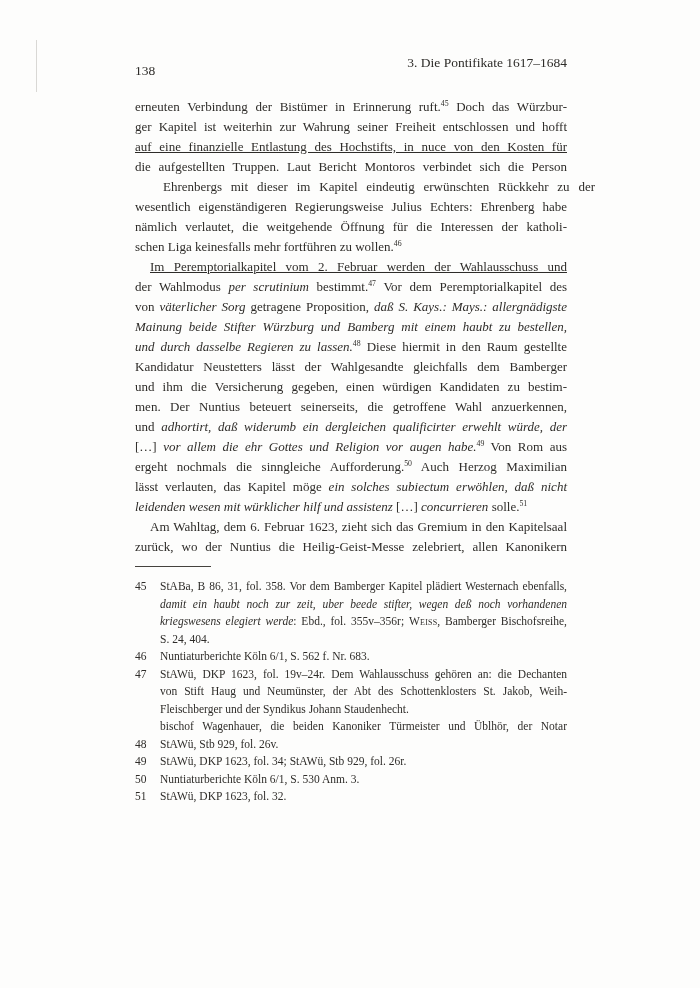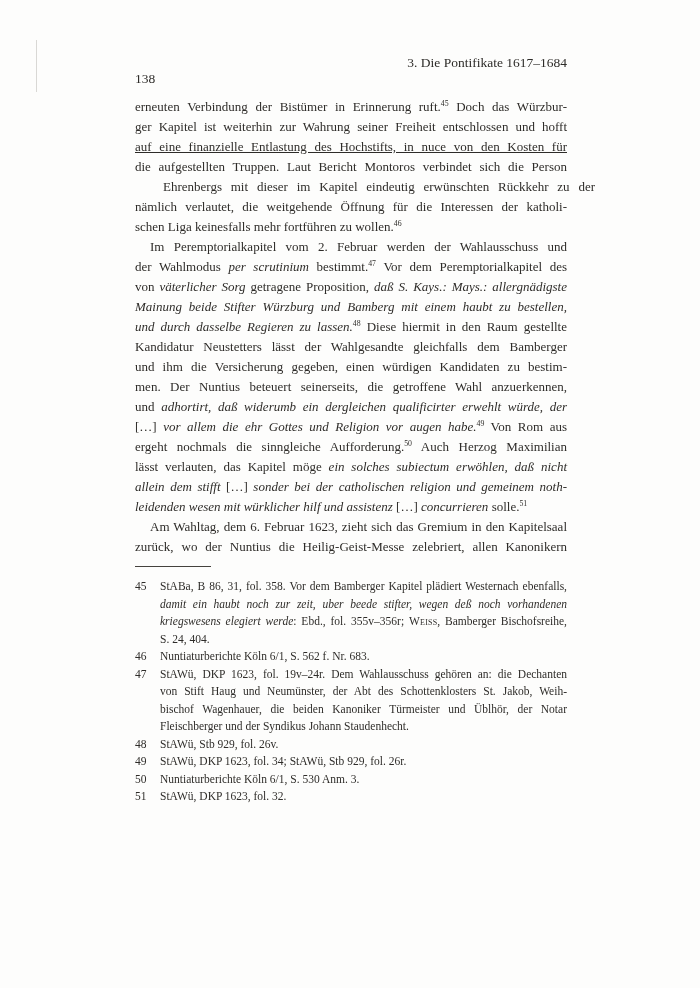--- a/index.html
+++ b/index.html
@@ -15,21 +15,21 @@
     overflow:hidden;
   }
   .scan-artifact {
     position:absolute; left:36px; top:40px;
     width:1px; height:52px; background:#d9d8d5;
   }
   .pagehead {
     position:relative; height:17px; margin-bottom:26px;
     font-size:13.5px; line-height:17px;
   }
-  .pagenum { position:absolute; left:0; top:16px; }
+  .pagenum { position:absolute; left:0; top:8px; }
   .runtitle { display:block; text-align:right; }
   .para { }
   .lw { height:20px; line-height:20px; font-size:13px; }
   .ln { display:inline-block; white-space:nowrap; transform-origin:left center; }
   .ln.ind { margin-left:15px; }
   .fnref {
     font-size:0.6em; line-height:0;
     vertical-align:baseline; position:relative; top:-0.62em;
   }
   .sc { font-variant:small-caps; letter-spacing:0.2px; }
@@ -53,37 +53,37 @@
     <span class="runtitle">3. Die Pontifikate 1617–1684</span>
   </div>
 
   <div id="body-text">
       <div class="para">
         <div class="lw just"><span class="ln" style="word-spacing: 4.37326px;"><span>erneuten Verbindung der Bistümer in Erinnerung ruft.</span><sup class="fnref">45</sup><span> Doch das Würzbur-</span></span></div>
         <div class="lw just"><span class="ln" style="word-spacing: 3.78437px;"><span>ger Kapitel ist weiterhin zur Wahrung seiner Freiheit entschlossen und hofft</span></span></div>
         <div class="lw just"><span class="ln" style="word-spacing: 4.41761px; text-decoration: underline;"><span>auf eine finanzielle Entlastung des Hochstifts, in nuce von den Kosten für</span></span></div>
         <div class="lw just"><span class="ln" style="word-spacing: 4.43229px;"><span>die aufgestellten Truppen. Laut Bericht Montoros verbindet sich die Person</span></span></div>
         <div class="lw just"><span class="ln" style="word-spacing: 5.54861px; margin-left: 28px;"><span>Ehrenbergs mit dieser im Kapitel eindeutig erwünschten Rückkehr zu der</span></span></div>
+        <div class="lw just"><span class="ln" style="word-spacing: 4.77344px;"><span>wesentlich eigenständigeren Regierungsweise Julius Echters: Ehrenberg habe</span></span></div>
         <div class="lw just"><span class="ln" style="word-spacing: 5.10938px;"><span>nämlich verlautet, die weitgehende Öffnung für die Interessen der katholi-</span></span></div>
         <div class="lw"><span class="ln"><span>schen Liga keinesfalls mehr fortführen zu wollen.</span><sup class="fnref">46</sup></span></div>
       </div>
       <div class="para">
-        <div class="lw just"><span class="ln ind" style="word-spacing: 6.0293px;"><span>Im Peremptorialkapitel vom 2. Februar werden der Wahlausschuss und</span></span></div>
+        <div class="lw just"><span class="ln ind" style="word-spacing: 6.0293px; text-decoration: underline;"><span>Im Peremptorialkapitel vom 2. Februar werden der Wahlausschuss und</span></span></div>
         <div class="lw just"><span class="ln" style="word-spacing: 4.36328px;"><span>der Wahlmodus </span><i>per scrutinium</i><span> bestimmt.</span><sup class="fnref">47</sup><span> Vor dem Peremptorialkapitel des</span></span></div>
         <div class="lw just"><span class="ln" style="word-spacing: 1.6875px;"><span>von </span><i>väterlicher Sorg</i><span> getragene Proposition, </span><i>daß S. Kays.: Mays.: allergnädigste</i></span></div>
         <div class="lw just"><span class="ln" style="word-spacing: 3.61406px;"><i>Mainung beide Stifter Würzburg und Bamberg mit einem haubt zu bestellen,</i></span></div>
         <div class="lw just"><span class="ln" style="word-spacing: 2.7429px;"><i>und durch dasselbe Regieren zu lassen.</i><sup class="fnref">48</sup><span> Diese hiermit in den Raum gestellte</span></span></div>
         <div class="lw just"><span class="ln" style="word-spacing: 6.59598px;"><span>Kandidatur Neustetters lässt der Wahlgesandte gleichfalls dem Bamberger</span></span></div>
         <div class="lw just"><span class="ln" style="word-spacing: 4.86458px;"><span>und ihm die Versicherung gegeben, einen würdigen Kandidaten zu bestim-</span></span></div>
         <div class="lw just"><span class="ln" style="word-spacing: 6.13477px;"><span>men. Der Nuntius beteuert seinerseits, die getroffene Wahl anzuerkennen,</span></span></div>
         <div class="lw just"><span class="ln" style="word-spacing: 3.37326px;"><span>und </span><i>adhortirt, daß widerumb ein dergleichen qualificirter erwehlt würde, der</i></span></div>
         <div class="lw just"><span class="ln" style="word-spacing: 3.28125px;"><span>[…] </span><i>vor allem die ehr Gottes und Religion vor augen habe.</i><sup class="fnref">49</sup><span> Von Rom aus</span></span></div>
         <div class="lw just"><span class="ln" style="word-spacing: 6.30804px;"><span>ergeht nochmals die sinngleiche Aufforderung.</span><sup class="fnref">50</sup><span> Auch Herzog Maximilian</span></span></div>
         <div class="lw just"><span class="ln" style="word-spacing: 3.62969px;"><span>lässt verlauten, das Kapitel möge </span><i>ein solches subiectum erwöhlen, daß nicht</i></span></div>
-        <div class="lw just"><span class="ln" style="word-spacing: 2.32386px;"><i>allein dem stifft </i><span>[…] </span><i>sonder bei der catholischen religion und gemeinem noth-</i></span></div>
         <div class="lw"><span class="ln"><i>leidenden wesen mit würklicher hilf und assistenz </i><span>[…] </span><i>concurrieren</i><span> solle.</span><sup class="fnref">51</sup></span></div>
       </div>
       <div class="para">
         <div class="lw just"><span class="ln ind" style="word-spacing: 0.830729px;"><span>Am Wahltag, dem 6. Februar 1623, zieht sich das Gremium in den Kapitelsaal</span></span></div>
         <div class="lw just"><span class="ln" style="word-spacing: 4.63281px;"><span>zurück, wo der Nuntius die Heilig-Geist-Messe zelebriert, allen Kanonikern</span></span></div>
       </div>
     </div>
 
   <div class="fnsep"></div>
 
@@ -101,22 +101,22 @@
         <span class="fnnum">46</span>
         <div class="fntxt">
           <div class="lw"><span class="ln"><span>Nuntiaturberichte Köln 6/1, S. 562 f. Nr. 683.</span></span></div>
         </div>
       </div>
       <div class="fn">
         <span class="fnnum">47</span>
         <div class="fntxt">
           <div class="lw just"><span class="ln" style="word-spacing: 3.13281px;"><span>StAWü, DKP 1623, fol. 19v–24r. Dem Wahlausschuss gehören an: die Dechanten</span></span></div>
           <div class="lw just"><span class="ln" style="word-spacing: 4.10085px;"><span>von Stift Haug und Neumünster, der Abt des Schottenklosters St. Jakob, Weih-</span></span></div>
+          <div class="lw"><span class="ln"><span>Fleischberger und der Syndikus Johann Staudenhecht.</span></span></div>
           <div class="lw just"><span class="ln" style="word-spacing: 5.69792px;"><span>bischof Wagenhauer, die beiden Kanoniker Türmeister und Üblhör, der Notar</span></span></div>
-          <div class="lw"><span class="ln"><span>Fleischberger und der Syndikus Johann Staudenhecht.</span></span></div>
         </div>
       </div>
       <div class="fn">
         <span class="fnnum">48</span>
         <div class="fntxt">
           <div class="lw"><span class="ln"><span>StAWü, Stb 929, fol. 26v.</span></span></div>
         </div>
       </div>
       <div class="fn">
         <span class="fnnum">49</span>

